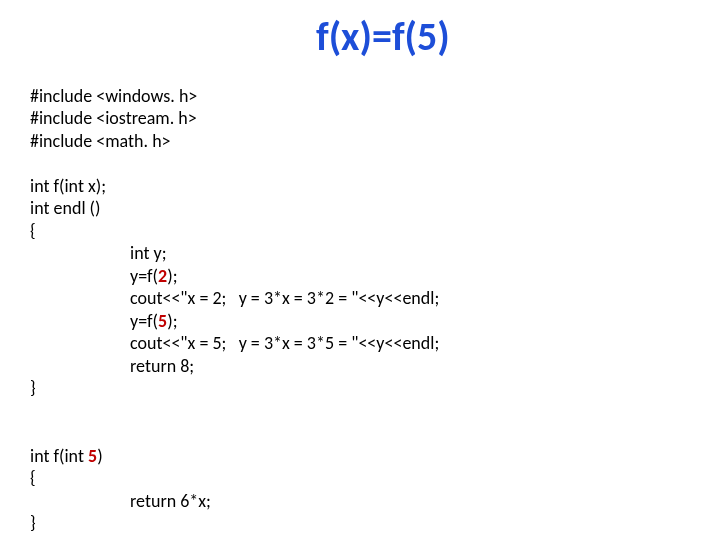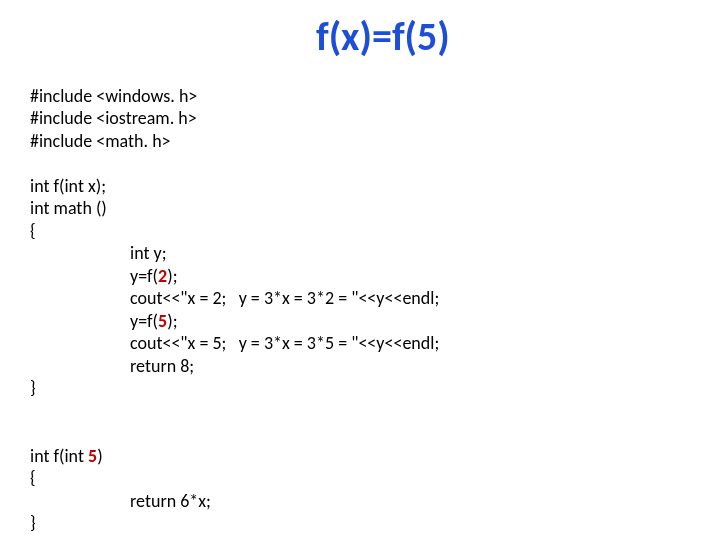--- a/index.html
+++ b/index.html
@@ -47,21 +47,21 @@
 <div class="slide">
 
   <div class="title">f(x)=f(5)</div>
 
   <div class="code-block">
 <span>#include &lt;windows. h&gt;</span>
 <span>#include &lt;iostream. h&gt;</span>
 <span>#include &lt;math. h&gt;</span>
 
 <span>int f(int x);</span>
-<span>int math ()</span>
+<span>int endl ()</span>
 <span>{</span>
 <span class="indent1"></span><span>int y;</span>
 <span class="indent1"></span><span>y=f(</span><span class="red">2</span><span>);</span>
 <span class="indent1"></span><span>cout&lt;&lt;"x = 2;   y = 3*x = 3*2 = "&lt;&lt;y&lt;&lt;endl;</span>
 <span class="indent1"></span><span>y=f(</span><span class="red">5</span><span>);</span>
 <span class="indent1"></span><span>cout&lt;&lt;"x = 5;   y = 3*x = 3*5 = "&lt;&lt;y&lt;&lt;endl;</span>
 <span class="indent1"></span><span>return 8;</span>
 <span>}</span>
 
 

